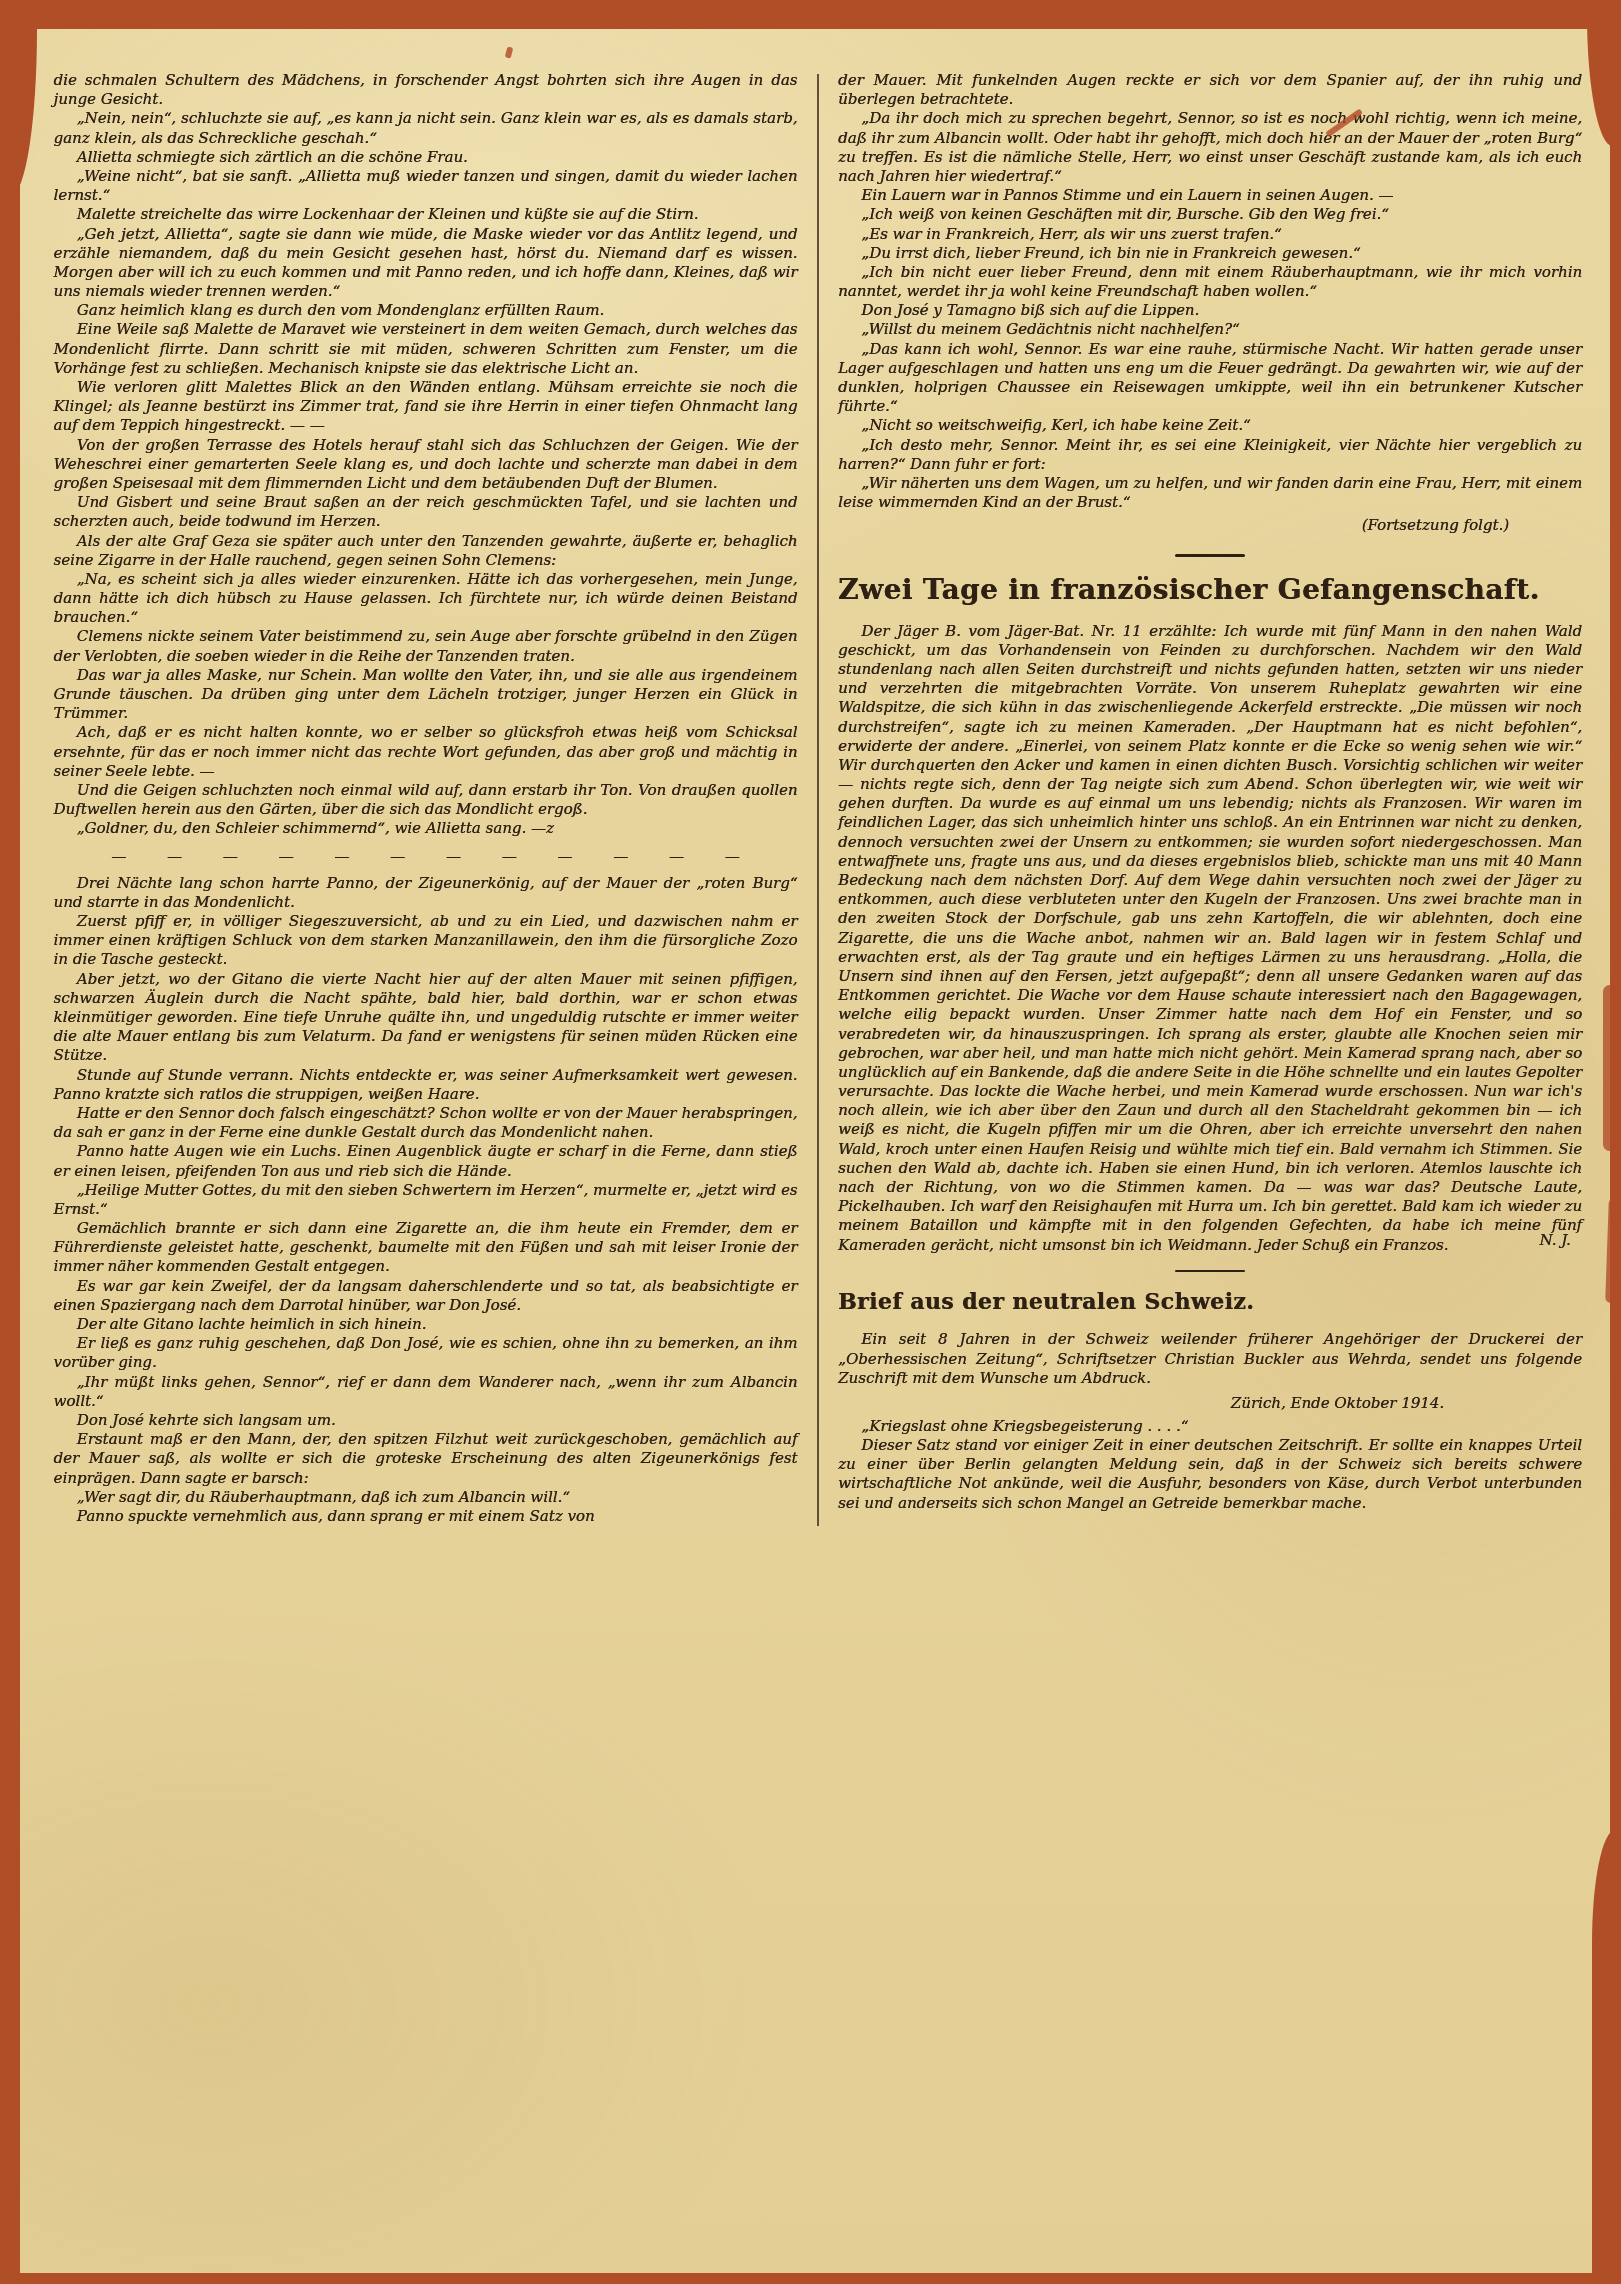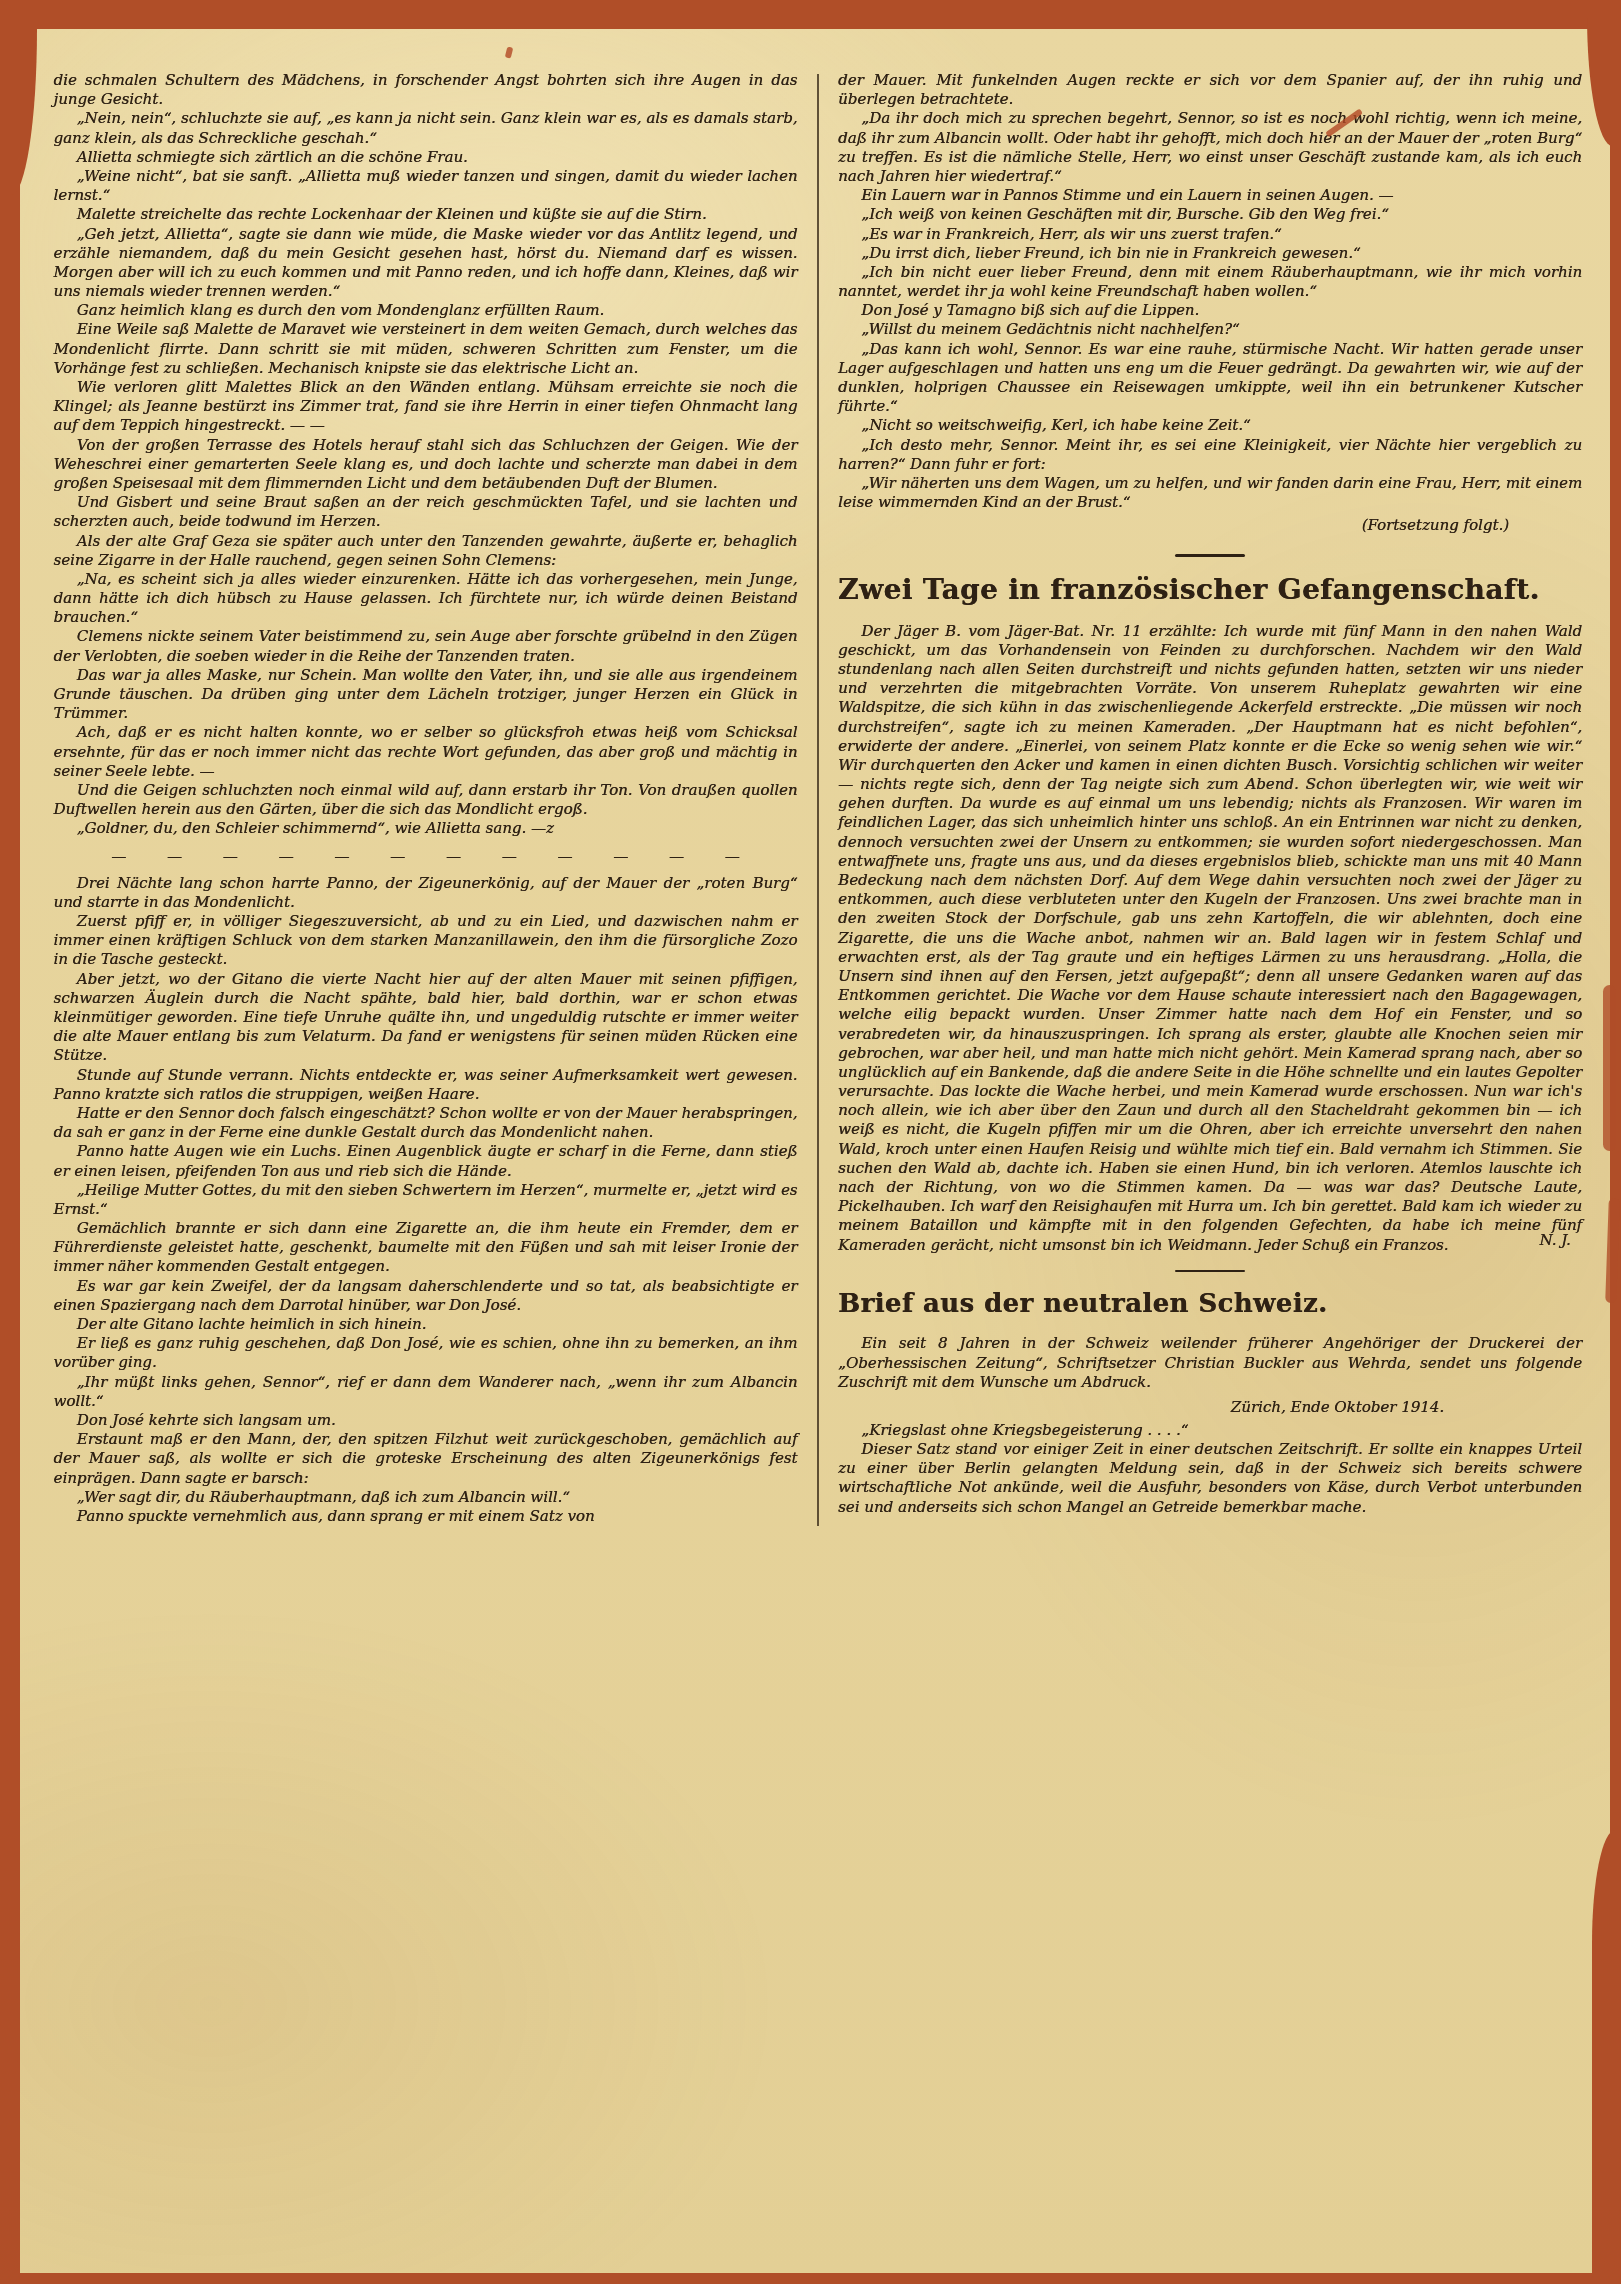--- a/index.html
+++ b/index.html
@@ -57,21 +57,21 @@
     margin: 19.5px auto 16px auto;
     border-radius: 1.6px;
   }
   .headline {
     font-size: 28px;
     font-weight: bold;
     letter-spacing: 0.4px;
     margin: 0 0 16px 0;
     text-shadow: 0.4px 0 0 rgba(46,33,20,0.9);
   }
-  .headline.small { font-size: 26px; }
+  .headline.small { font-size: 22px; }
   .dateline { text-align: right; padding-right: 138px; margin: 6.5px 0 3.2px; }
 
   
   .stain { position: absolute; background: #b04e28; }
   .stain-tl { left: 0; top: 0; width: 37px; height: 195px; border-bottom-right-radius: 70% 85%; }
   .stain-tr { right: 0; top: 0; width: 34px; height: 146px; border-bottom-left-radius: 75% 90%; }
   .stain-br { right: 0; bottom: 0; width: 29px; height: 454px; border-top-left-radius: 80% 25%; }
   .streak { position: absolute; background: rgba(176,78,40,0.8); border-radius: 7.3px; }
   .streak-r1 { right: 4.9px; top: 985px; width: 13px; height: 166px; }
   .streak-r2 { right: 3.2px; top: 1198px; width: 11.3px; height: 105px; transform: rotate(2deg); }
@@ -84,21 +84,21 @@
 
 <div class="paper">
   <div class="columns">
 
     <div class="col">
       <div class="paras cont">
           <p>die schmalen Schultern des Mädchens, in forschender Angst bohrten sich ihre Augen in das junge Gesicht.</p>
           <p>„Nein, nein“, schluchzte sie auf, „es kann ja nicht sein. Ganz klein war es, als es damals starb, ganz klein, als das Schreckliche geschah.“</p>
           <p>Allietta schmiegte sich zärtlich an die schöne Frau.</p>
           <p>„Weine nicht“, bat sie sanft. „Allietta muß wieder tanzen und singen, damit du wieder lachen lernst.“</p>
-          <p>Malette streichelte das rechte Lockenhaar der Kleinen und küßte sie auf die Stirn.</p>
+          <p>Malette streichelte das wirre Lockenhaar der Kleinen und küßte sie auf die Stirn.</p>
           <p>„Geh jetzt, Allietta“, sagte sie dann wie müde, die Maske wieder vor das Antlitz legend, und erzähle niemandem, daß du mein Gesicht gesehen hast, hörst du. Niemand darf es wissen. Morgen aber will ich zu euch kommen und mit Panno reden, und ich hoffe dann, Kleines, daß wir uns niemals wieder trennen werden.“</p>
           <p>Ganz heimlich klang es durch den vom Mondenglanz erfüllten Raum.</p>
           <p>Eine Weile saß Malette de Maravet wie versteinert in dem weiten Gemach, durch welches das Mondenlicht flirrte. Dann schritt sie mit müden, schweren Schritten zum Fenster, um die Vorhänge fest zu schließen. Mechanisch knipste sie das elektrische Licht an.</p>
           <p>Wie verloren glitt Malettes Blick an den Wänden entlang. Mühsam erreichte sie noch die Klingel; als Jeanne bestürzt ins Zimmer trat, fand sie ihre Herrin in einer tiefen Ohnmacht lang auf dem Teppich hingestreckt. — —</p>
           <p>Von der großen Terrasse des Hotels herauf stahl sich das Schluchzen der Geigen. Wie der Weheschrei einer gemarterten Seele klang es, und doch lachte und scherzte man dabei in dem großen Speisesaal mit dem flimmernden Licht und dem betäubenden Duft der Blumen.</p>
           <p>Und Gisbert und seine Braut saßen an der reich geschmückten Tafel, und sie lachten und scherzten auch, beide todwund im Herzen.</p>
           <p>Als der alte Graf Geza sie später auch unter den Tanzenden gewahrte, äußerte er, behaglich seine Zigarre in der Halle rauchend, gegen seinen Sohn Clemens:</p>
           <p>„Na, es scheint sich ja alles wieder einzurenken. Hätte ich das vorhergesehen, mein Junge, dann hätte ich dich hübsch zu Hause gelassen. Ich fürchtete nur, ich würde deinen Beistand brauchen.“</p>
           <p>Clemens nickte seinem Vater beistimmend zu, sein Auge aber forschte grübelnd in den Zügen der Verlobten, die soeben wieder in die Reihe der Tanzenden traten.</p>
           <p>Das war ja alles Maske, nur Schein. Man wollte den Vater, ihn, und sie alle aus irgendeinem Grunde täuschen. Da drüben ging unter dem Lächeln trotziger, junger Herzen ein Glück in Trümmer.</p>

